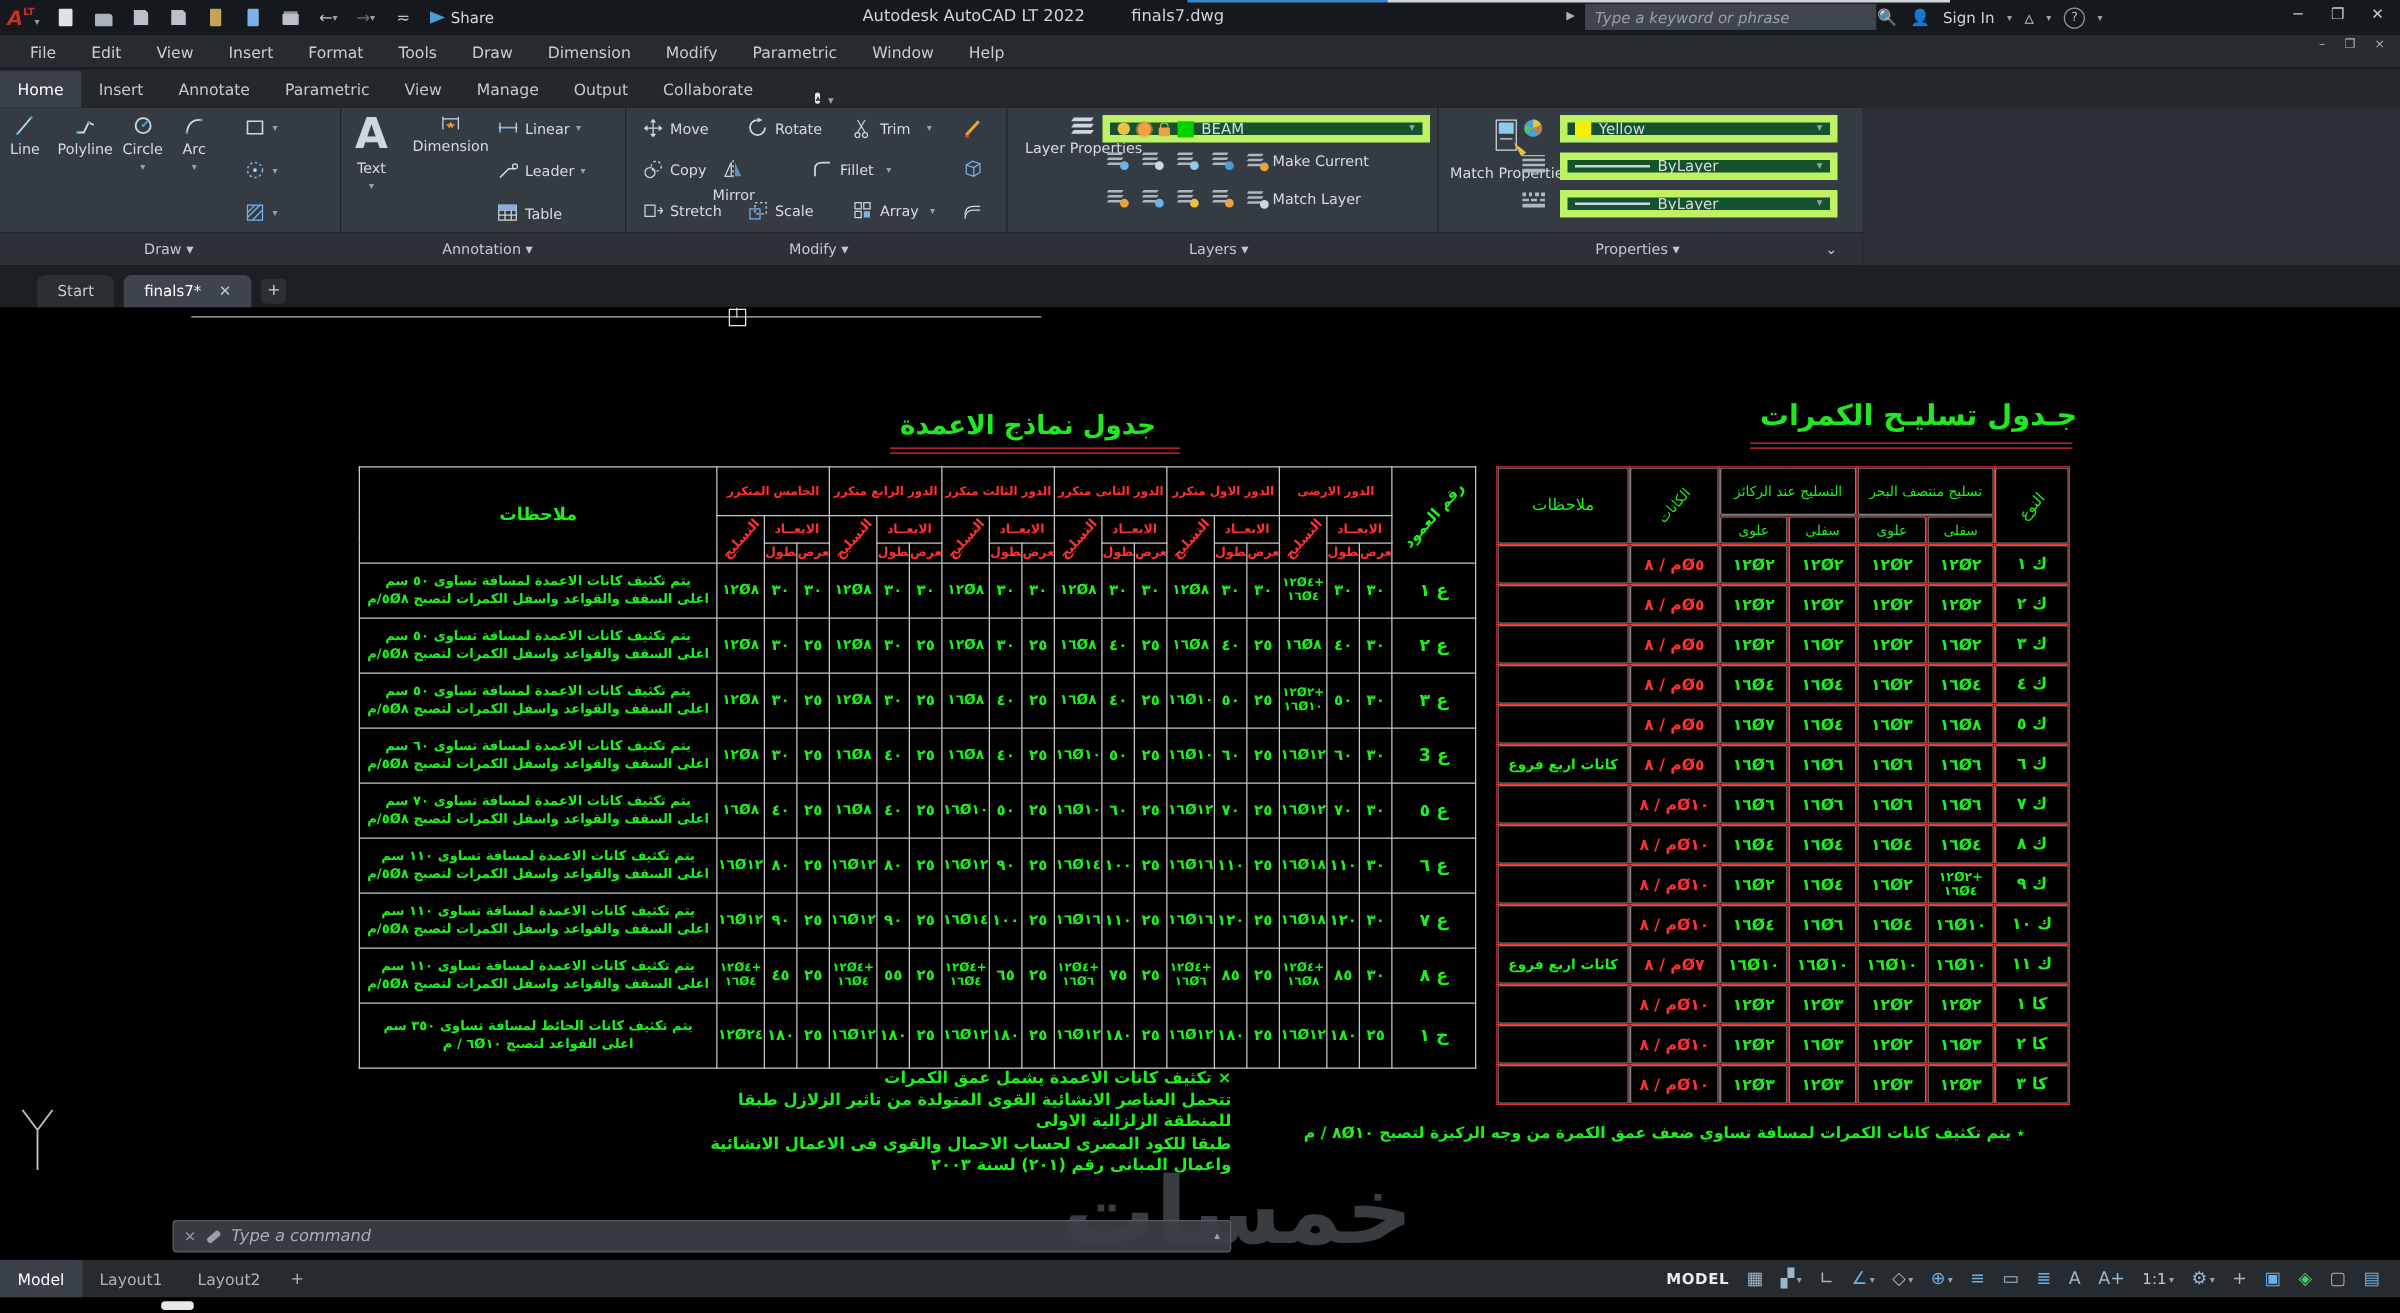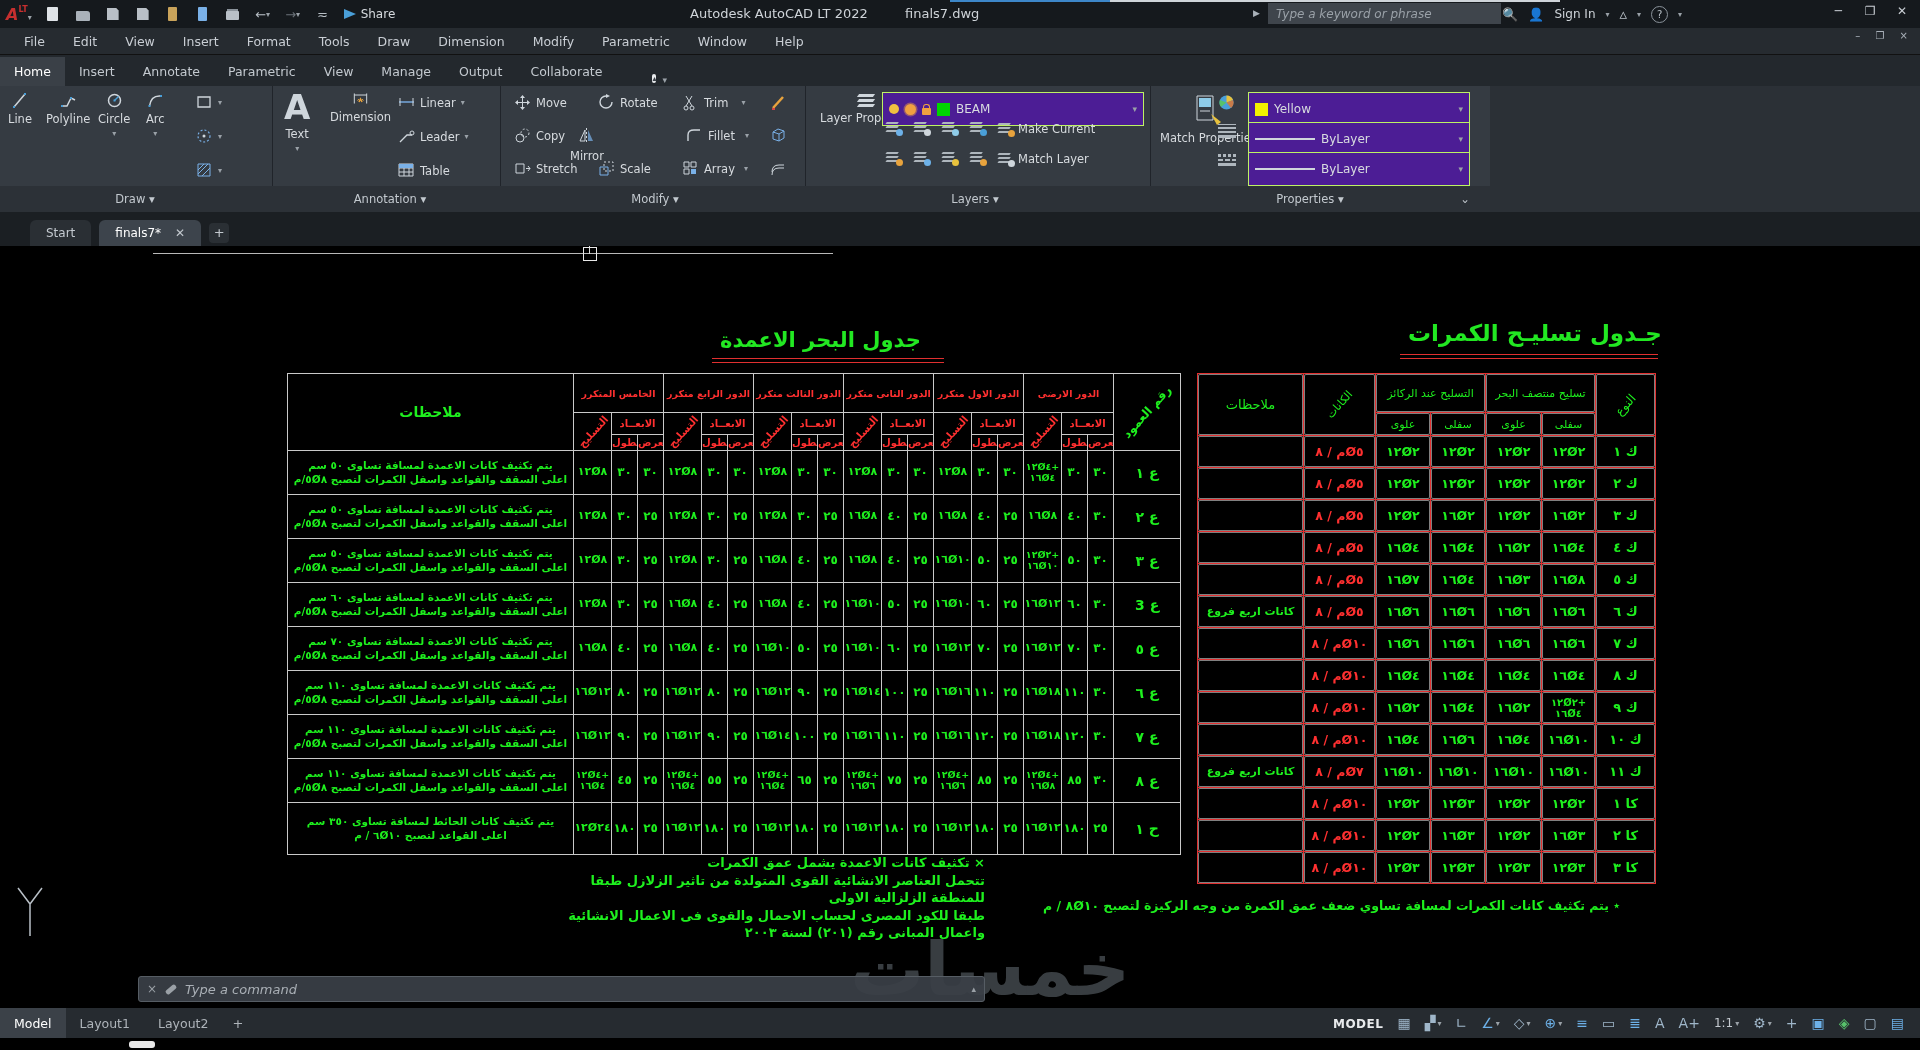--- a/index.html
+++ b/index.html
@@ -39,21 +39,21 @@
   
   #ribbon{left:0;top:86px;width:1920px;height:100px;background:#353b42;}
   #riblabels{left:0;top:186px;width:1490px;height:26px;background:#2c3137;color:#c3c9cf;font-size:11.5px;}
   #ribvoid{left:1490px;top:86px;width:430px;height:126px;background:#2b3036;}
   .pdiv{position:absolute;top:0;width:1px;height:126px;background:#20242a;}
   .plabel{position:absolute;top:6px;text-align:center;}
   .bigbtn{position:absolute;display:flex;flex-direction:column;align-items:center;color:#d7dbdf;font-size:11.5px;gap:3px;}
   .bigbtn svg{display:block;}
   .smallbtn{position:absolute;display:flex;align-items:center;gap:5px;color:#d7dbdf;font-size:11.5px;}
   .ic16{width:17px;height:17px;flex:none;}
-  .combo{position:absolute;background:#4c1d95;border:1px solid #bef264;display:flex;align-items:center;font-size:12px;color:#d7dbdf;gap:6px;padding:0 6px;box-sizing:border-box;height:34px;}
+  .combo{position:absolute;background:#14532d;border:6px solid #bef264;display:flex;align-items:center;font-size:12px;color:#d7dbdf;gap:6px;padding:0 6px;box-sizing:border-box;height:22px;}
   .combo .cv{margin-left:auto;color:#9aa1a8;font-size:9px;}
   .swatch{width:13px;height:13px;flex:none;}
   .bulb{width:10px;height:10px;border-radius:50%;background:#f0c040;}
   .sun{width:11px;height:11px;border-radius:50%;background:#f0a040;box-shadow:0 0 0 1.5px rgba(240,160,64,.45);}
   .lock{width:9px;height:7px;background:#f0a040;border-radius:1px;position:relative;margin-top:4px;}
   .lock:before{content:"";position:absolute;left:1px;top:-4px;width:5px;height:4px;border:1.5px solid #f0a040;border-bottom:none;border-radius:3px 3px 0 0;}
   .lstack{width:18px;height:14px;position:relative;}
   .lstack i{position:absolute;left:0;width:16px;height:3px;background:#cfd6dc;transform:skewX(-35deg);}
   .lstack i:nth-child(1){top:0}.lstack i:nth-child(2){top:5px}.lstack i:nth-child(3){top:10px}
   .mini{width:15px;height:12px;position:relative;display:inline-block;}
@@ -339,21 +339,21 @@
     <span>Copy</span>
   </div>
   <div class="smallbtn" style="left:570px;top:41px;flex-direction:column;">
     <svg class="ic16" viewBox="0 0 17 17">
         <path d="M7 3 L7 14 L2 14 Z" fill="none" stroke="#cfd6dc"></path>
         <path d="M10 3 L10 14 L15 14 Z" fill="#7ab1e8" opacity=".7"></path>
         <line x1="8.5" y1="1" x2="8.5" y2="16" stroke="#cfd6dc" stroke-dasharray="2 2"></line>
       </svg>
     <span>Mirror</span>
   </div>
-  <div class="smallbtn" style="left:686px;top:41px;">
+  <div class="smallbtn" style="left:650px;top:41px;">
     <svg class="ic16" viewBox="0 0 17 17">
         <path d="M2 14 L2 8 Q2 3 8 3 L14 3" fill="none" stroke="#cfd6dc" stroke-width="1.4"></path>
       </svg>
     <span>Fillet</span>
       <span class="caret" style="margin-left:5px;">▾</span>
   </div>
   <div class="smallbtn" style="left:770px;top:41px;">
     <svg class="ic16" viewBox="0 0 17 17">
         <path d="M3 5 L8 2 L14 4 L14 11 L9 14 L3 12 Z M3 5 L9 7 L14 4 M9 7 L9 14" fill="none" stroke="#7ab1e8"></path>
       </svg>
@@ -561,21 +561,21 @@
       <div id="newtab">+</div>
     </div>
   </div>
 
 <div class="abs" id="canvas">
 
   <div class="abs" style="left:153px;top:7px;width:680px;height:1px;background:#b9b9b9;"></div>
   <div class="abs" style="left:589px;top:0;width:1px;height:8px;background:#d9d9d9;"></div>
   <div class="abs" style="left:583px;top:1px;width:12px;height:12px;border:1.5px solid #e8e8e8;"></div>
 
-  <div class="abs gtitle" style="left:720px;top:82px;">جدول البحر الاعمدة</div>
+  <div class="abs gtitle" style="left:720px;top:82px;">جدول نماذج الاعمدة</div>
   <div class="abs dul" style="left:712px;top:112px;width:232px;"></div>
   <div class="abs gtitle" style="left:1408px;top:74px;font-size:23px;">جـدول تسليـح الكمرات</div>
   <div class="abs dul" style="left:1400px;top:108px;width:258px;"></div>
 
   <table class="abs" id="ltable" style="left:287px;top:127px;width:893px;">
       <colgroup>
         <col style="width:286px">
         <col style="width:38px">
         <col style="width:26px">
         <col style="width:26px">

